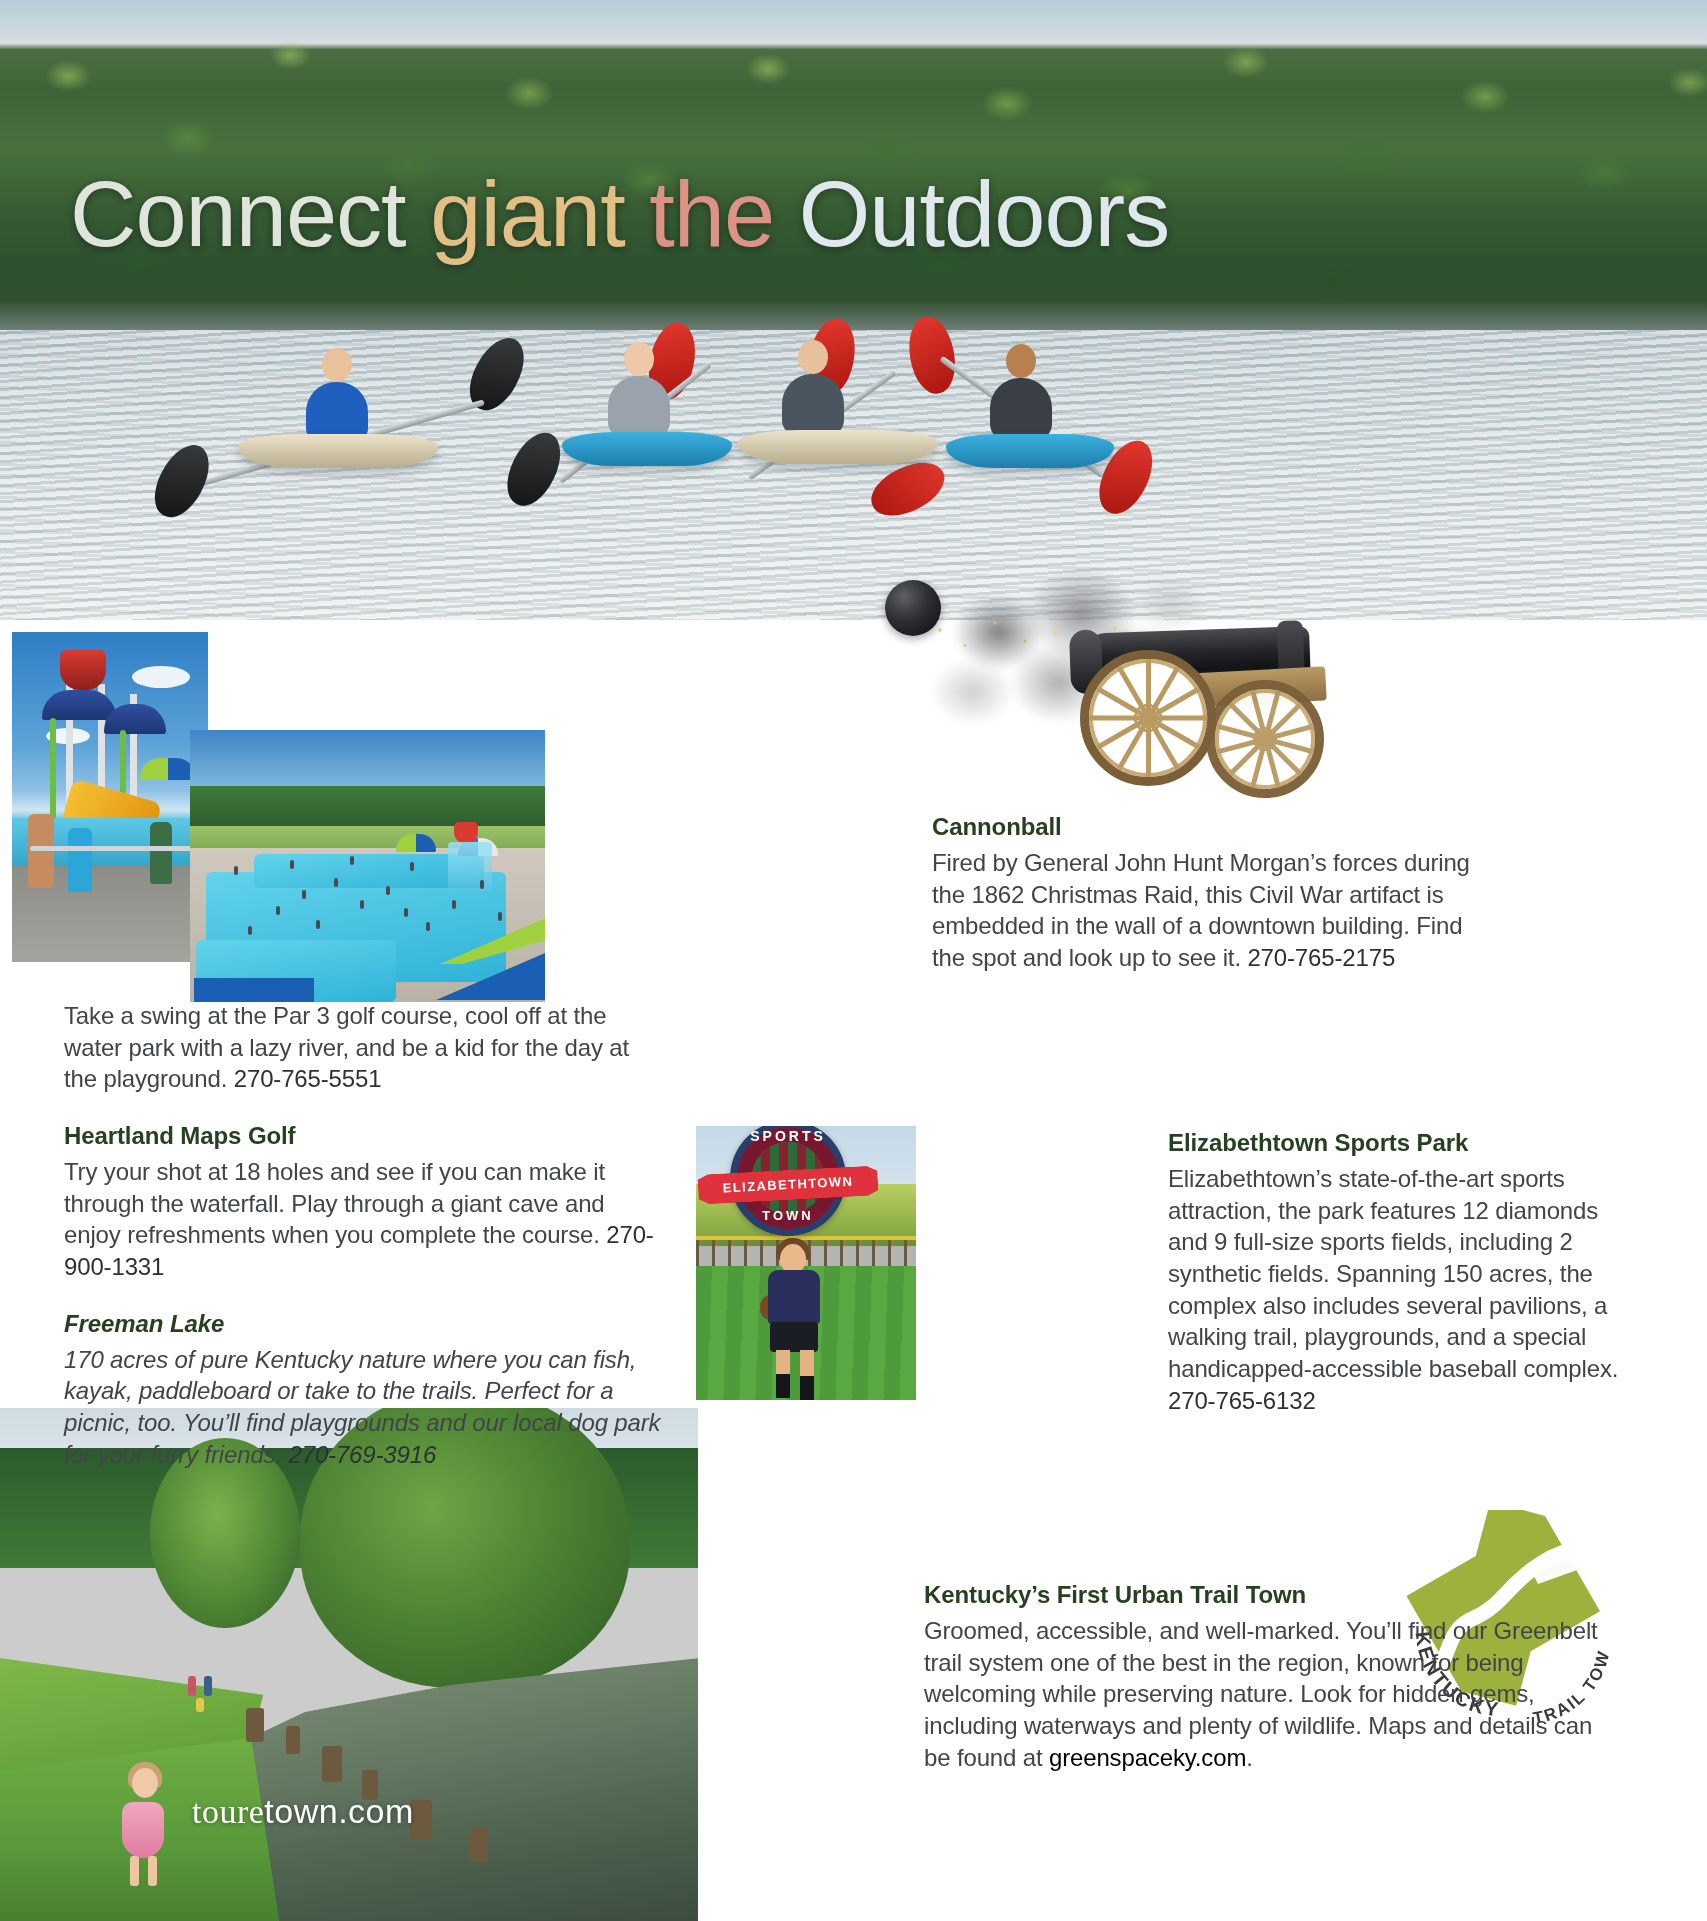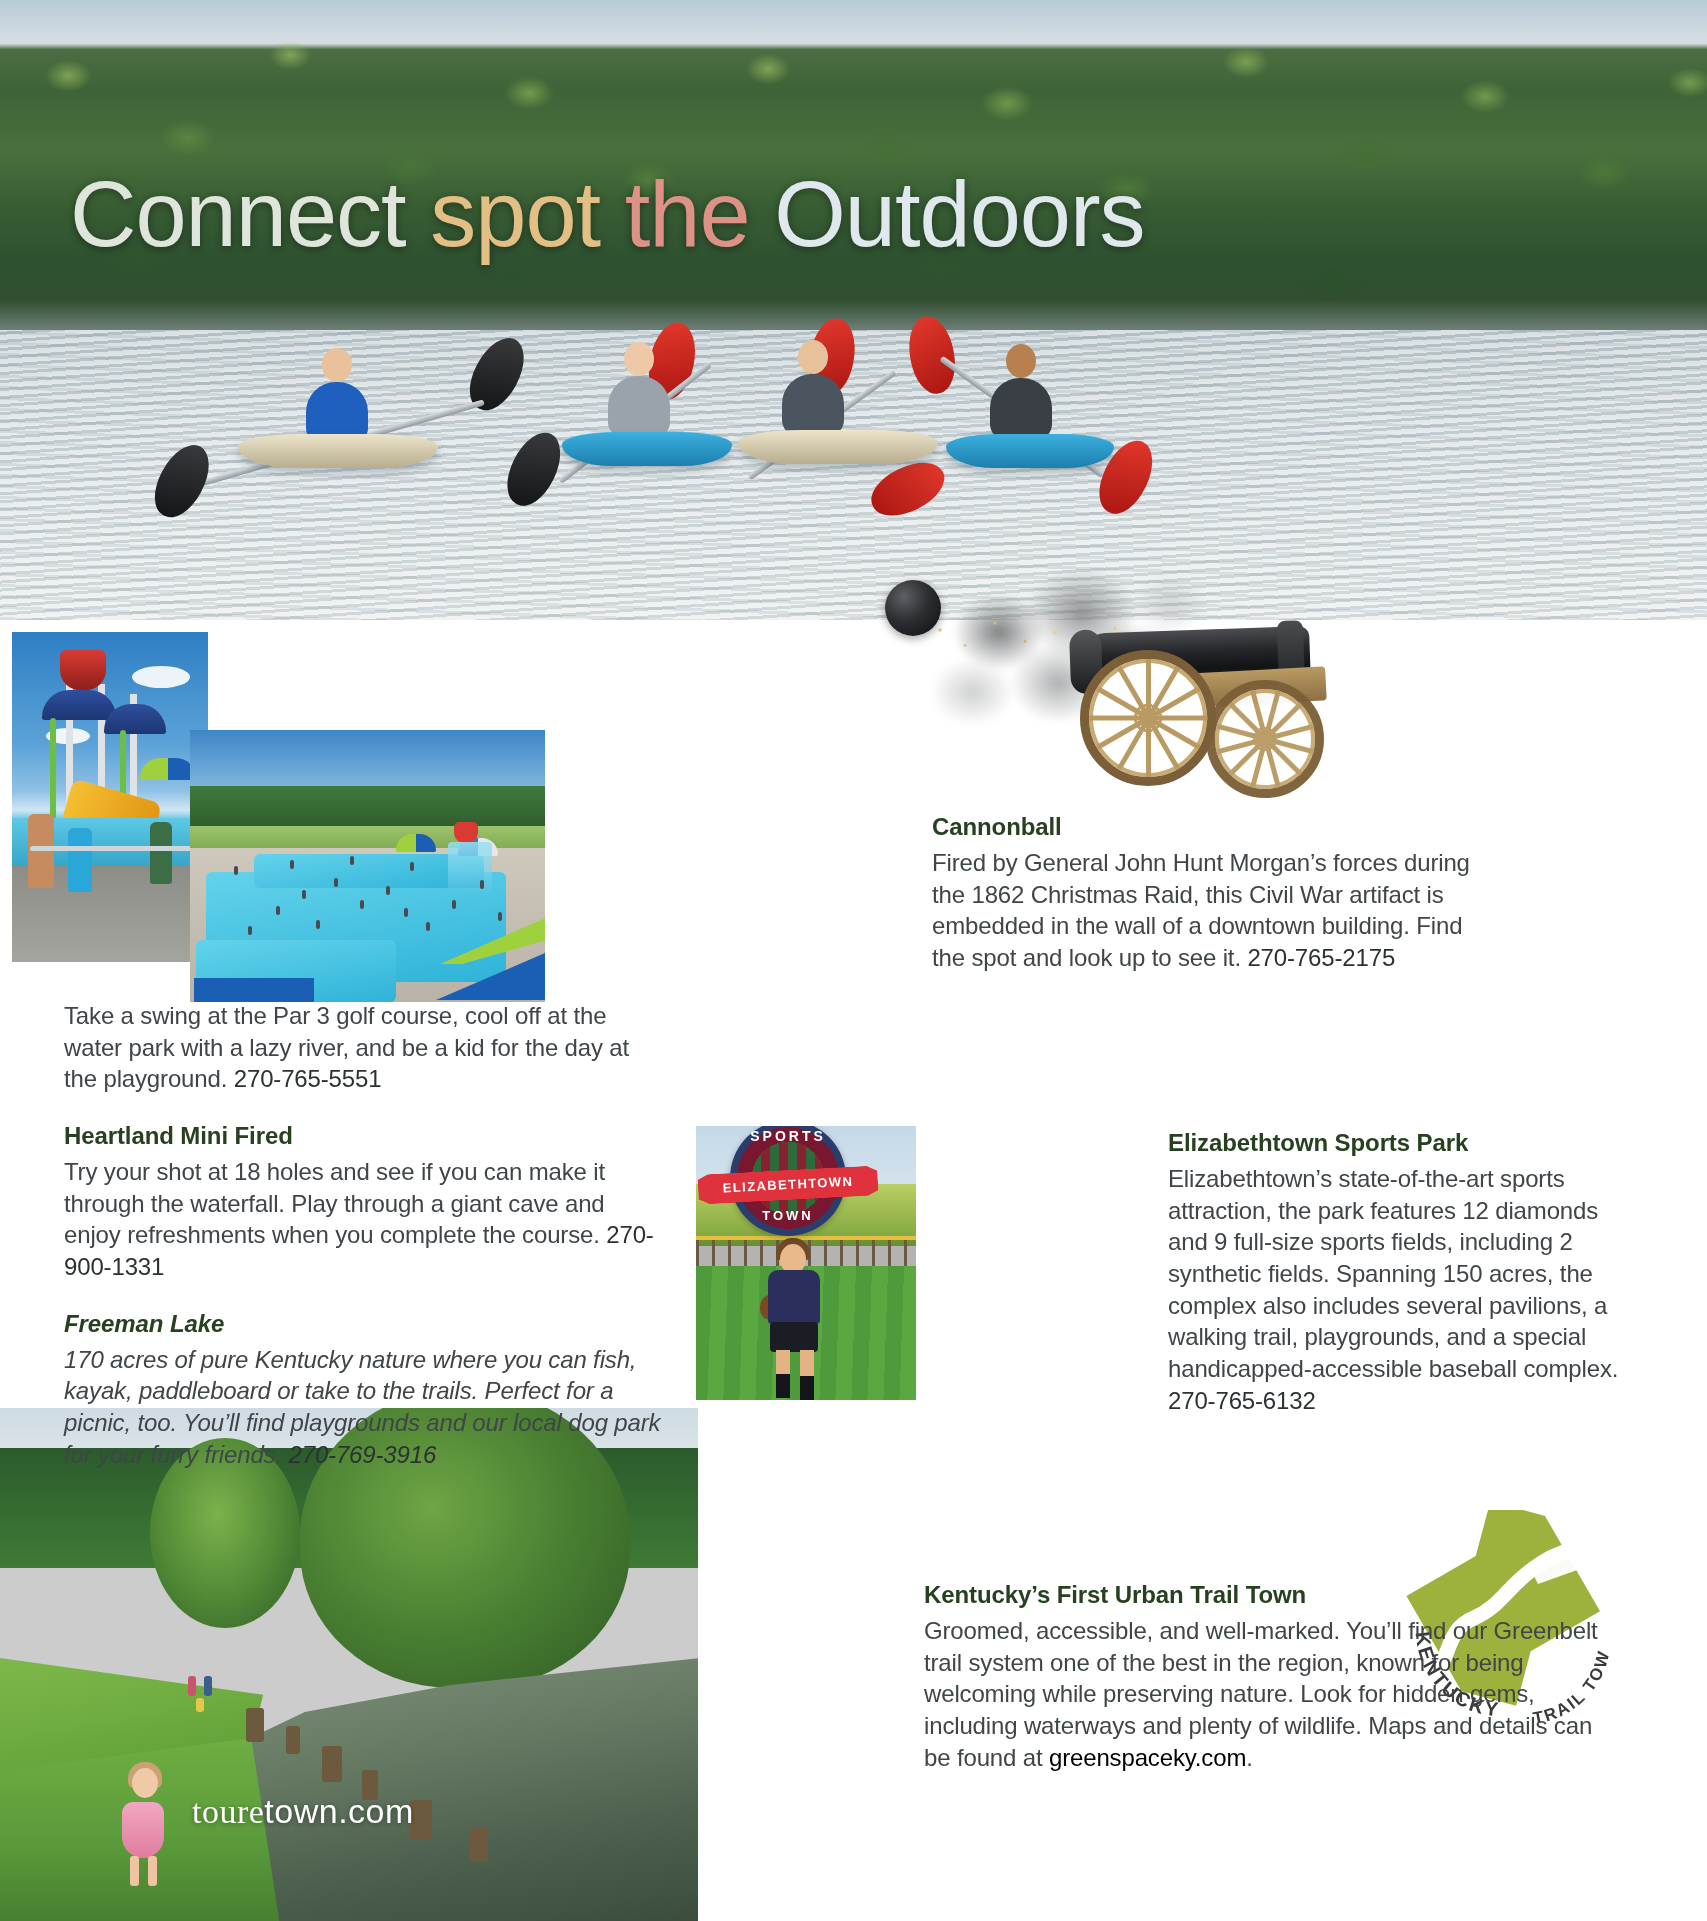--- a/index.html
+++ b/index.html
@@ -347,21 +347,21 @@
       <div class="blade red" style="left:-90px; top:-84px; transform:rotate(-10deg);"></div>
       <div class="paddle-shaft" style="left:-78px; top:14px; width:200px; transform:rotate(36deg);"></div>
       <div class="blade red" style="left:104px; top:38px; transform:rotate(26deg);"></div>
       <div class="head" style="left:6px; top:-56px; background:#b9804f;"></div>
       <div class="torso" style="left:-10px; top:-22px; background:#3a3f46;"></div>
       <div class="kayak-hull blue" style="left:-54px; top:34px; width:168px;"></div>
     </div>
 
     <div class="hero-title">
       <span class="t-connect">Connect</span>
-      <span class="t-with">spot</span>
+      <span class="t-with">giant</span>
       <span class="t-the">the</span>
       <span class="t-outdoors">Outdoors</span>
     </div>
   </div>
 
   <div class="cannon-wrap">
     <div class="smoke"></div>
     <div class="sparks"></div>
     <div class="cannonball"></div>
     <div class="flame"></div>
@@ -522,21 +522,21 @@
         <textPath href="#arcR" startOffset="2%">TRAIL TOWN</textPath>
       </text>
     </svg>
   </div>
 
   <div class="col-left">
     <div class="blk">
       <p class="body"><span>Take a swing at the Par 3 golf course, cool off at the water park with a lazy river, and be a kid for the day at the playground. </span><span class="phone">270-765-5551</span></p>
     </div>
     <div class="blk">
-      <h3 class="sect">Heartland Mini Fired</h3>
+      <h3 class="sect">Heartland Maps Golf</h3>
       <p class="body"><span>Try your shot at 18 holes and see if you can make it through the waterfall. Play through a giant cave and enjoy refreshments when you complete the course. </span><span class="phone">270-900-1331</span></p>
     </div>
     <div class="blk">
       <h3 class="sect">Freeman Lake</h3>
       <p class="body"><span>170 acres of pure Kentucky nature where you can fish, kayak, paddleboard or take to the trails. Perfect for a picnic, too. You’ll find playgrounds and our local dog park for your furry friends. </span><span class="phone">270-769-3916</span></p>
     </div>
   </div>
 
   <div class="col-right-top">
     <h3 class="sect">Cannonball</h3>

